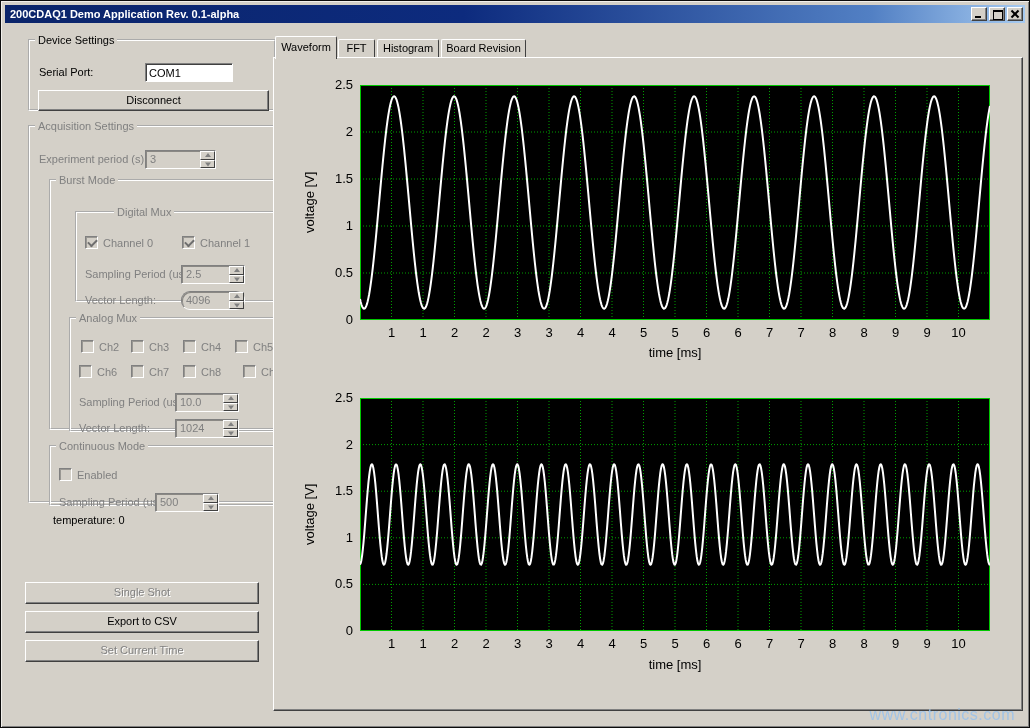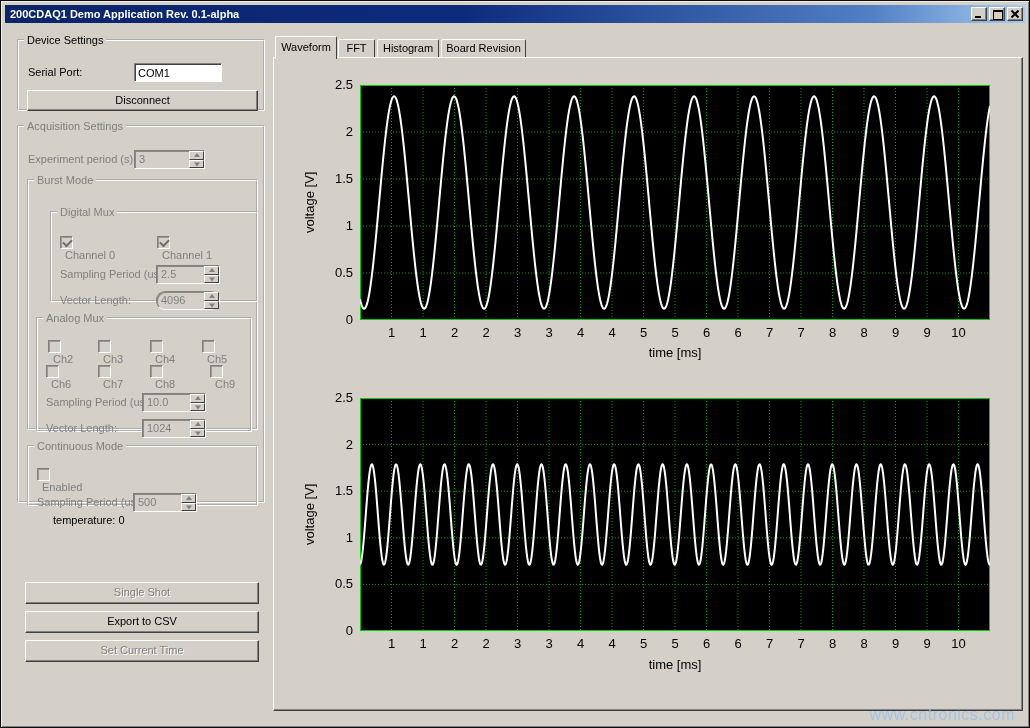--- a/index.html
+++ b/index.html
@@ -20,21 +20,21 @@
             border:1px solid; border-color:#ffffff #404040 #404040 #ffffff;
             box-shadow: inset -1px -1px 0 #808080; }
   .glyph-min::after { content:""; position:absolute; left:3px; bottom:2px; width:6px; height:2px; background:#000; }
   .glyph-max::after { content:""; position:absolute; left:3px; top:2px; width:8px; height:7px;
                       border:1px solid #000; border-top-width:2px; }
   .glyph-close::before,.glyph-close::after { content:""; position:absolute; left:2px; top:5px; width:10px; height:2px; background:#000; }
   .glyph-close::before { transform:rotate(45deg); }
   .glyph-close::after  { transform:rotate(-45deg); }
 
   
-  fieldset { position:absolute; border:2px groove #ffffff; }
+  fieldset { position:absolute; border:2px groove #ffffff;margin-left:11px; }
   legend { font-size:11px; padding:0 3px; margin-left:5px; white-space:nowrap; }
   .lbl { position:absolute; white-space:nowrap; font-size:11px; }
   .gray { color:#808080; }
 
   
   .txt { position:absolute; background:#ffffff; color:#000;
          border:1px solid; border-color:#808080 #ffffff #ffffff #808080;
          box-shadow: inset 1px 1px 0 #404040;
          font:11px "Liberation Sans", sans-serif; padding:0 3px; }
 
@@ -47,21 +47,21 @@
           border:1px solid; border-color:#808080 #ffffff #ffffff #808080;
           box-shadow: inset 1px 1px 0 rgba(64,64,64,.5); }
   .spin-val { flex:1; color:#808080; font-size:11px; padding:2px 0 0 4px; overflow:hidden; }
   .spin-ud { width:15px; display:flex; flex-direction:column; }
   .sb { flex:1; position:relative; background:#d4d0c8;
         border:1px solid; border-color:#ffffff #404040 #404040 #ffffff; }
   .sb::after { content:""; position:absolute; left:50%; top:50%; border:3px solid transparent; }
   .sb.up::after { transform:translate(-50%,-70%); border-bottom:4px solid #808080; }
   .sb.dn::after { transform:translate(-50%,-20%); border-top:4px solid #808080; }
 
-  .cb { position:absolute; display:flex; align-items:flex-start; height:13px;flex-direction:column; }
+  .cb { position:absolute; display:flex; align-items:flex-end; height:13px; }
   .cb .box { width:13px; height:13px; flex:none; position:relative; background:#d4d0c8;
              border:1px solid; border-color:#808080 #ffffff #ffffff #808080;
              box-shadow: inset 1px 1px 0 rgba(64,64,64,.4); }
   .cb .box::after { content:""; display:none; position:absolute; left:2px; top:2px; width:7px; height:4px;
                     border-left:2px solid #6e6e6e; border-bottom:2px solid #6e6e6e; transform:rotate(-45deg); }
   .cb.checked .box::after { display:block; }
   .cb .cbl { margin-left:5px; font-size:11px; color:#808080; white-space:nowrap; }
 
   
   .panel { position:absolute; left:272px; top:56px; width:750px; height:654px; background:#d4d0c8;
@@ -115,21 +115,21 @@
       <span class="spin-val">3</span>
       <span class="spin-ud">
         <span class="sb up"></span>
         <span class="sb dn"></span>
       </span>
     </div>
 
     <fieldset style="left:8px; top:42px; width:231px; height:256px;">
       <legend class="gray">Burst Mode</legend>
 
-      <fieldset style="left:21px; top:20px; width:208px; height:96px;">
+      <fieldset style="left:13px; top:20px; width:208px; height:96px;padding-left:32px;">
         <legend class="gray">Digital Mux</legend>
 
         <div class="cb checked" style="left:8px; top:18px;">
           <span class="box"></span>
           <span class="cbl">Channel 0</span>
         </div>
         <div class="cb checked" style="left:105px; top:18px;">
           <span class="box"></span>
           <span class="cbl">Channel 1</span>
         </div>

